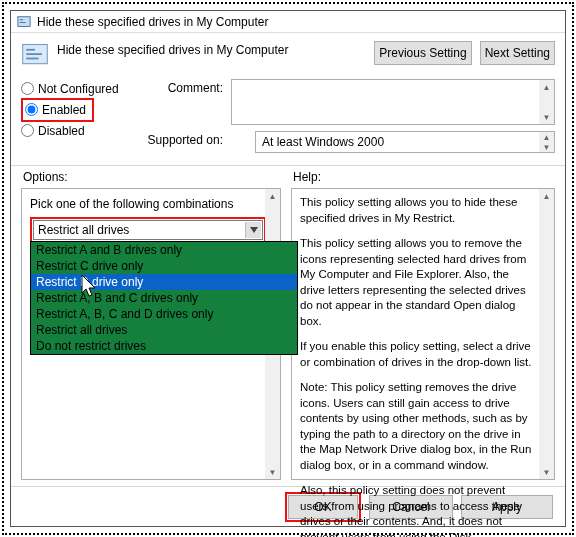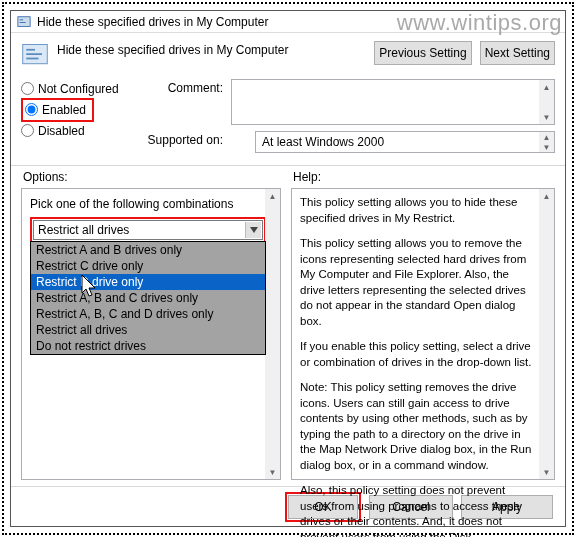--- a/index.html
+++ b/index.html
@@ -31,35 +31,34 @@
   .mid-labels .l { width: 270px;}
   .mid-row { flex:1; display:flex; padding: 2px 10px 6px 10px; gap:10px; min-height:0;}
   .options-box, .help-box { border:1px solid #abadb3; position:relative; background:#fff;}
   .options-box { width: 260px; }
   .help-box { flex:1; }
   .scrollbox { position:absolute; inset:0; }
   .opt-inner { padding: 8px 8px; font-size:12px;}
   .combo { border:1px solid #7a7a7a; height:20px; width: 230px; display:flex; align-items:center; padding:0 4px; font-size:12px; position:relative; background:#fff;}
   .combo .drop { position:absolute; right:1px; top:1px; bottom:1px; width:16px; background:#e1e1e1; display:flex;align-items:center;justify-content:center; border-left:1px solid #bbb;}
   .combo-hl { border: 2px solid #e11; padding: 1px; width: 236px; margin-top:6px;}
-  .dropdown { position:absolute; left:8px; top: 52px; width: 236px; border:1px solid #000; background:#a3a3a3; font-size:12px; z-index:20;}
+  .dropdown { position:absolute; left:8px; top: 52px; width: 268px; border:1px solid #000; background:#15803d; font-size:12px; z-index:20;}
   .dropdown div { padding: 1px 5px; }
   .dropdown .sel { background:#0a64c8; color:#fff;}
   .cursor { position:absolute; left: 58px; top: 86px; z-index:30; pointer-events:none;}
   .help-inner { padding: 6px 20px 6px 8px; font-size:11.5px; line-height:1.35;}
   .help-inner p { margin: 0 0 10px 0;}
   .footer { height: 40px; border-top:1px solid #d9d9d9; display:flex; justify-content:flex-end; align-items:center; gap:8px; padding: 0 12px;}
   .footer .okhl { border:2px solid #e11; padding:1px; display:inline-flex;}
   svg { display:block; }
 </style>
 </head>
 <body>
 
 <div class="outer">
-  <div class="watermark">www.wintips.org</div>
   <div class="win">
     <div class="titlebar">
       <svg class="ticon" viewBox="0 0 16 16">
           <rect x="1" y="2" width="14" height="11" fill="#cde" stroke="#36a"></rect>
           <rect x="3" y="5" width="4" height="1" fill="#36a"></rect>
           <rect x="3" y="8" width="7" height="1" fill="#36a"></rect>
         </svg>
       <span>Hide these specified drives in My Computer</span>
     </div>
     <div class="body">

